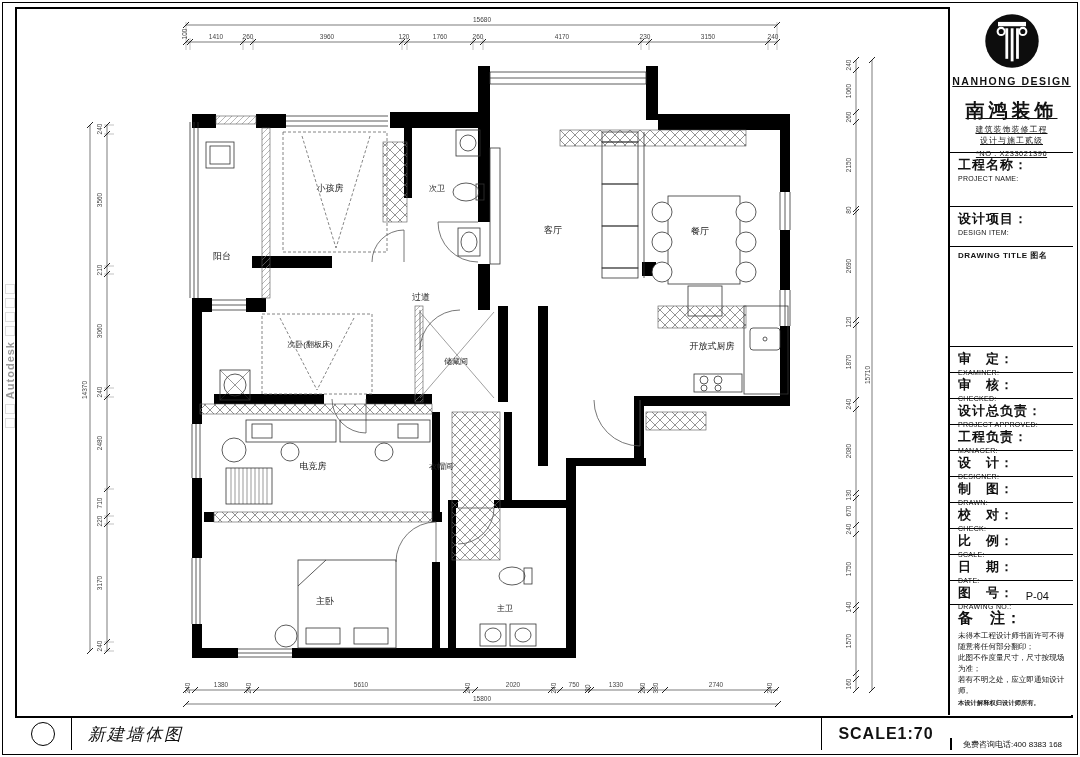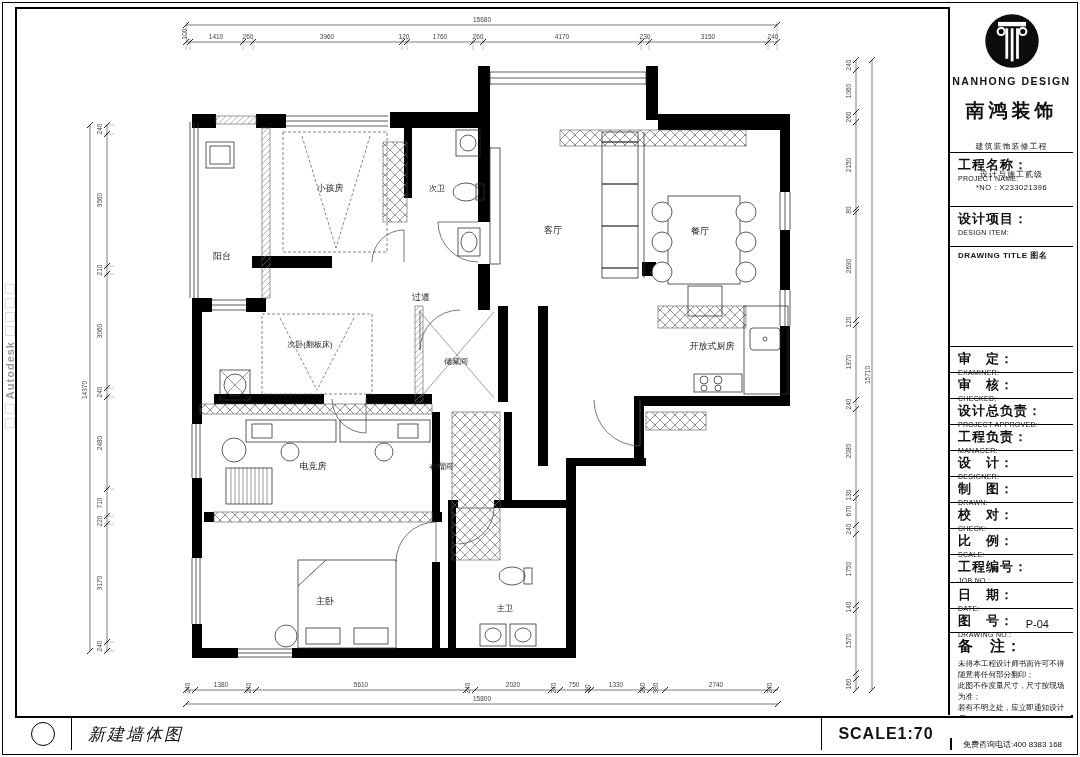--- a/index.html
+++ b/index.html
@@ -12,24 +12,24 @@
   .wm-box{width:8px;height:8px;border:1px solid #ddd;margin:2px 0;}
   .wm-text{writing-mode:vertical-rl;transform:rotate(180deg);font-size:11px;font-weight:700;color:#9a9a9a;letter-spacing:1px;margin:3px 0;}
   
   .plan-svg{position:absolute;left:0;top:0;z-index:1;}
   .rl{font-size:9px;fill:#222;}
   .rls{font-size:8px;fill:#222;}
   .dim{font-size:6.5px;fill:#444;}
   
   .titleblock{position:absolute;top:7px;left:948px;right:7px;height:708px;border-left:2.5px solid #000;background:#fff;z-index:4;box-sizing:border-box;display:flex;flex-direction:column;}
   .tb-sec{border-bottom:1.5px solid #000;box-sizing:border-box;flex:none;}
-  .tb-logo{height:146px;text-align:center;padding-top:6px;}
+  .tb-logo{height:146px;text-align:center;padding-top:6px;text-decoration:underline;}
   .brand-en{font-size:10.5px;font-weight:700;letter-spacing:1.5px;margin-top:2px;}
   .brand-cn{font-size:19px;font-weight:700;letter-spacing:4px;margin-top:11px;}
-  .brand-cert{font-size:8px;color:#222;margin-top:17px;letter-spacing:1px;}
+  .brand-cert{font-size:8px;color:#222;margin-top:0;letter-spacing:1px;}
   .brand-no{font-size:7.5px;margin-top:3px;letter-spacing:.5px;}
   .tb-field{padding:3px 0 0 8px;}
   .f-cn{font-size:13px;font-weight:700;letter-spacing:1px;}
   .f-en{font-size:7px;margin-top:1px;letter-spacing:.3px;}
   .f-one{font-size:8px;font-weight:700;letter-spacing:.5px;}
   .dwg-row{display:flex;align-items:flex-start;}
   .dwg-val{font-size:11px;font-weight:400;margin:6px 10px 0 auto;padding-right:14px;}
   .tb-notes{flex:1;padding:4px 4px 0 8px;}
   .n-title{font-size:15px;font-weight:700;letter-spacing:1px;margin-bottom:2px;}
   .n-line{font-size:7.6px;line-height:1.45;}
@@ -358,24 +358,20 @@
       <div class="f-en">DRAWN:</div>
     </div>
     <div class="tb-sec tb-field" style="height:26px">
       <div class="f-cn">校　对：</div>
       <div class="f-en">CHECK:</div>
     </div>
     <div class="tb-sec tb-field" style="height:26px">
       <div class="f-cn">比　例：</div>
       <div class="f-en">SCALE:</div>
     </div>
-    <div class="tb-sec tb-field" style="height:28px">
-      <div class="f-cn">工程编号：</div>
-      <div class="f-en">JOB NO.:</div>
-    </div>
     <div class="tb-sec tb-field" style="height:26px">
       <div class="f-cn">日　期：</div>
       <div class="f-en">DATE:</div>
     </div>
     <div class="tb-sec tb-field dwg-row" style="height:24px">
       <div>
         <div class="f-cn">图　号：</div>
         <div class="f-en">DRAWING NO.:</div>
       </div>
       <div class="dwg-val">P-04</div>

